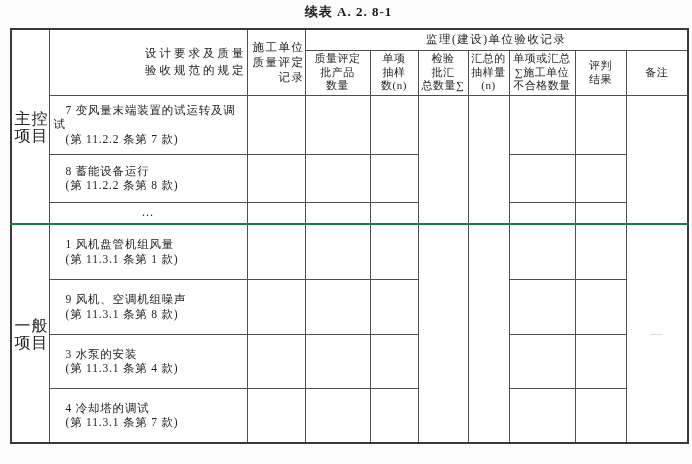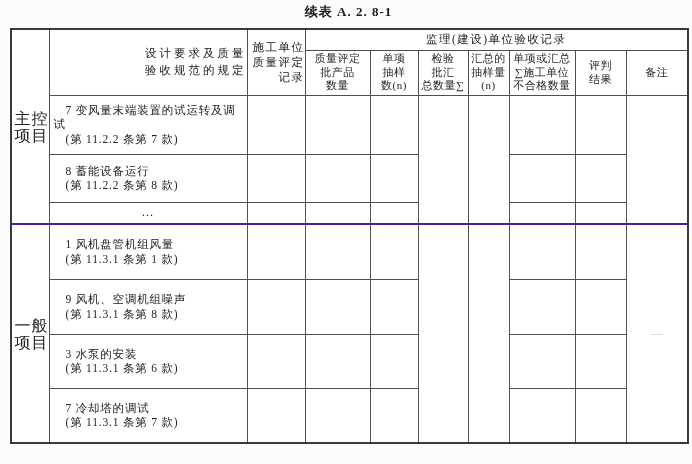--- a/index.html
+++ b/index.html
@@ -35,21 +35,21 @@
     vertical-align: middle;
     overflow: hidden;
   }
   tr.hr1 { height: 21px; }
   tr.hr2 { height: 45px; }
   tr.r7  { height: 59px; }
   tr.r8  { height: 48px; }
   tr.rEll{ height: 22px; }
   tr.rg  { height: 55px; }
   tr.rg3 { height: 54px; }
-  tr.section-start td { border-top: 2px solid #4c1d95; }
+  tr.section-start td { border-top: 2px solid #15803d; }
   .label-cell {
     font-size: 16px;
     line-height: 17px;
     letter-spacing: 1px;
     text-align: right;
     white-space: pre-line;
   }
   .design-hdr {
     font-size: 11.5px;
     line-height: 17px;
@@ -211,32 +211,32 @@
       <td></td>
       <td></td>
       <td></td>
       <td></td>
       <td></td>
     </tr>
 
     <tr class="rg3">
       <td class="item-cell">
         <div class="item-line">3 水泵的安装</div>
-        <div class="ref-line">(第 11.3.1 条第 6 款)</div>
+        <div class="ref-line">(第 11.3.1 条第 4 款)</div>
       </td>
       <td></td>
       <td></td>
       <td></td>
       <td></td>
       <td></td>
     </tr>
 
     <tr class="rg">
       <td class="item-cell">
-        <div class="item-line">7 冷却塔的调试</div>
+        <div class="item-line">4 冷却塔的调试</div>
         <div class="ref-line">(第 11.3.1 条第 7 款)</div>
       </td>
       <td></td>
       <td></td>
       <td></td>
       <td></td>
       <td></td>
     </tr>
 
   </tbody>

